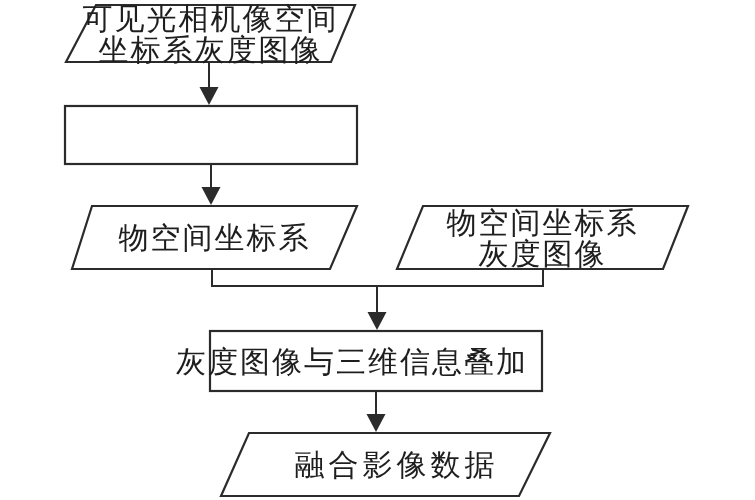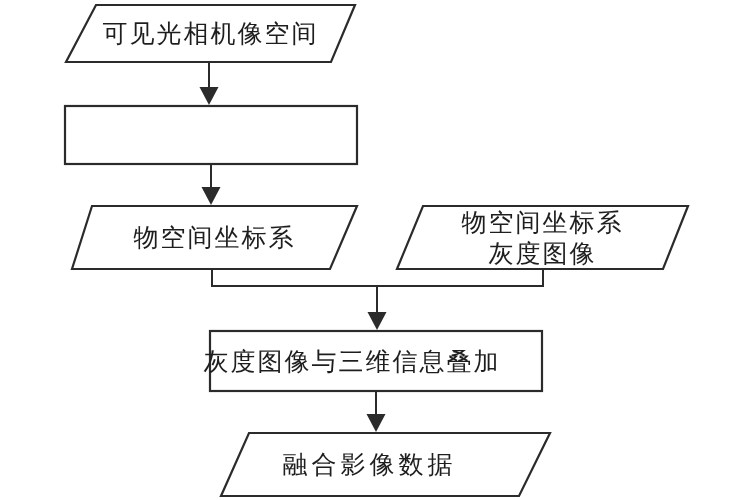--- a/index.html
+++ b/index.html
@@ -35,21 +35,21 @@
     stroke: none;
   }
   .label {
     position: absolute;
     display: flex;
     flex-direction: column;
     align-items: center;
     justify-content: center;
     text-align: center;
     color: var(--text, #1e1e1e);
-    font-size: 25px;
+    font-size: 30px;
     line-height: 31px;
     letter-spacing: 2px;
     white-space: nowrap;
     pointer-events: none;
   }
   .label span:empty { display: none; }
 </style>
 </head>
 <body>
 
@@ -73,33 +73,34 @@
     <polyline class="connector" points="212,269 212,286 543,286 543,269"></polyline>
     <line class="connector" x1="377" y1="286" x2="377" y2="313"></line>
     <polygon class="arrowhead" points="377,330 367.5,312 386.5,312"></polygon>
 
     <line class="connector" x1="376" y1="391" x2="376" y2="415"></line>
     <polygon class="arrowhead" points="376,432 366.5,414 385.5,414"></polygon>
   </svg>
 
   <div class="label" style="left:66px; top:5px; width:289px; height:57px;">
     <span>可见光相机像空间</span>
+    <span>坐标系灰度图像</span>
   </div>
 
 
   <div class="label" style="left:72px; top:206px; width:285px; height:63px;">
     <span>物空间坐标系</span>
   </div>
 
   <div class="label" style="left:397px; top:206px; width:291px; height:63px;">
     <span>物空间坐标系</span>
     <span>灰度图像</span>
   </div>
 
   <div class="label" style="left:210px; top:331px; width:284px; height:60px;">
     <span>灰度图像与三维信息叠加</span>
   </div>
 
-  <div class="label" style="left:205px; top:433px; width:329px; height:63px; letter-spacing:4px;">
+  <div class="label" style="left:232px; top:433px; width:329px; height:63px; letter-spacing:4px;">
     <span>融合影像数据</span>
   </div>
 
 </div>
 
 </body></html>

